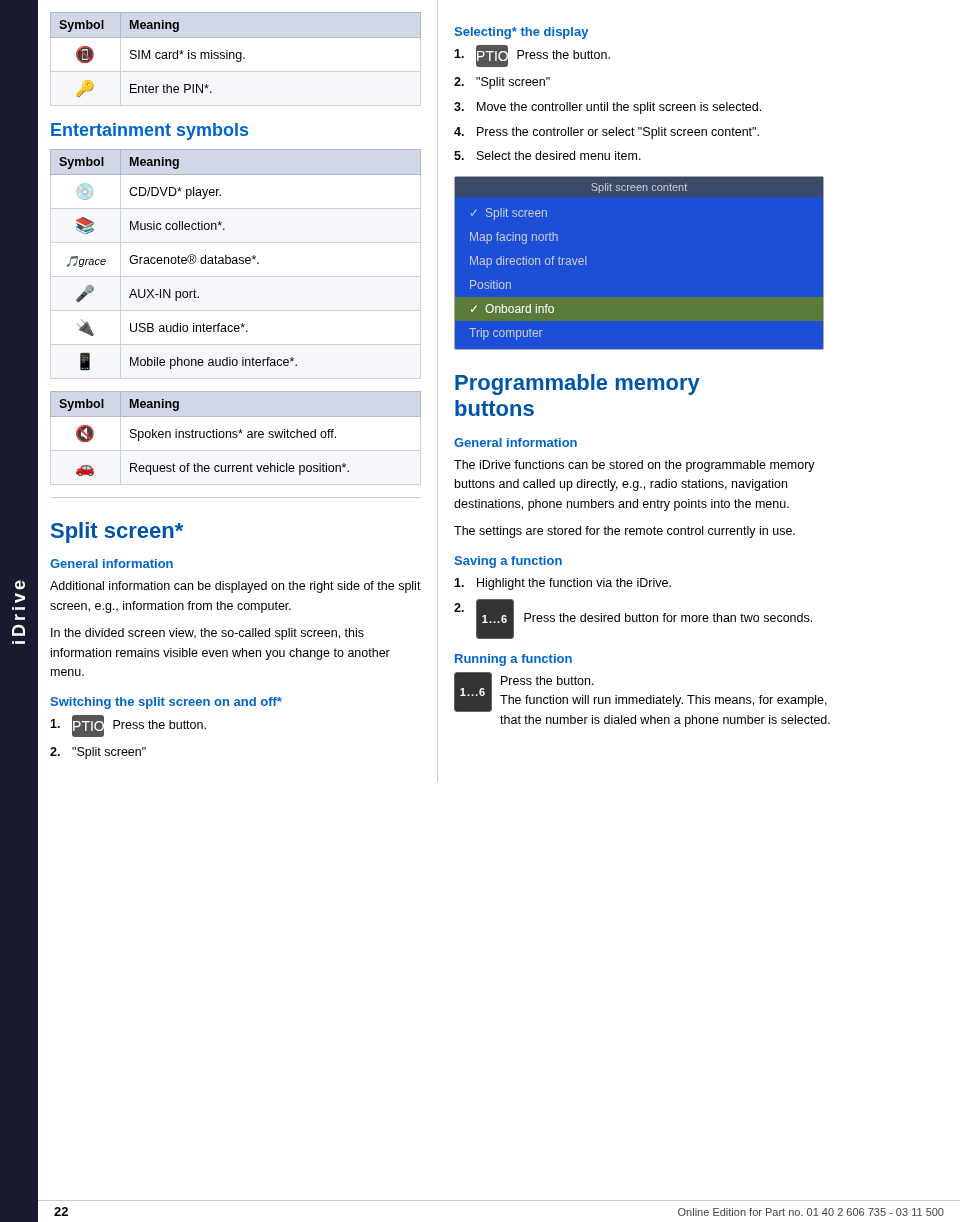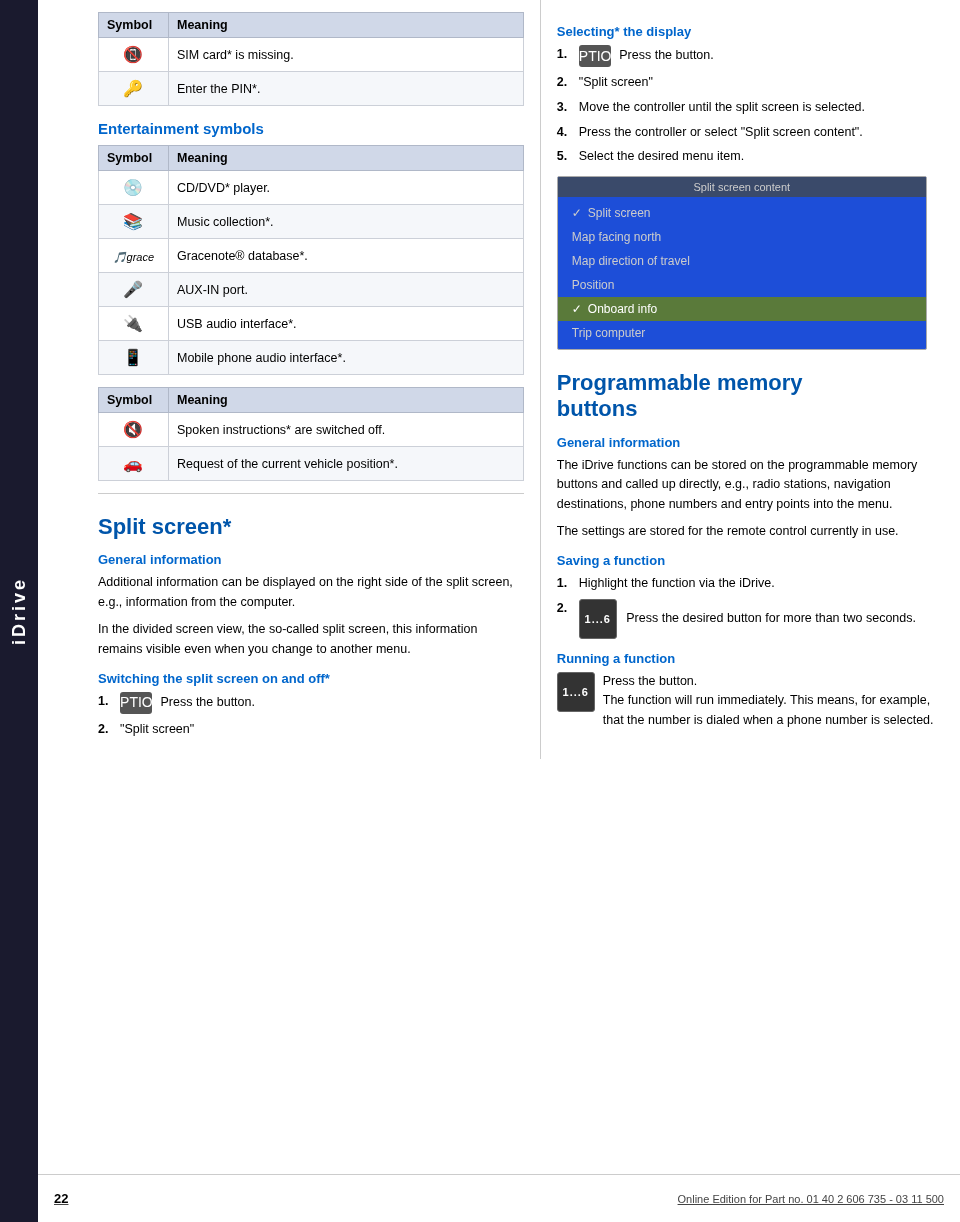--- a/index.html
+++ b/index.html
@@ -38,36 +38,35 @@
 
     .main-content {
       margin-left: 38px;
       display: flex;
       width: calc(960px - 38px);
       padding-bottom: 40px;
     }
 
     
     .left-col {
-      width: 460px;
+      width: 400px;
       padding: 12px 16px 12px 12px;
       border-right: 1px solid #ccc;
-      margin-left: 48px;
     }
 
     
     .right-col {
       width: 424px;
       padding: 12px 16px;
     }
 
     
     .section-heading {
       color: #0066cc;
-      font-size: 15px;
+      font-size: 18px;
       font-weight: bold;
       margin-bottom: 8px;
       margin-top: 14px;
     }
 
     
     .big-heading {
       color: #0055aa;
       font-size: 22px;
       font-weight: bold;
@@ -190,29 +189,28 @@
       margin-right: 6px;
       font-size: 12px;
     }
 
     
     .bottom-bar {
       position: absolute;
       bottom: 0;
       left: 38px;
       right: 0;
-      height: 48px;
+      height: 22px;
       border-top: 1px solid #ccc;
       display: flex;
       align-items: center;
       justify-content: space-between;
       padding: 0 16px;
       font-size: 11px;
       color: #444;
-      text-decoration: underline;
     }
     .page-number {
       font-size: 13px;
       font-weight: bold;
       color: #000;
     }
 
     .divider {
       border: none;
       border-top: 1px solid #ccc;

